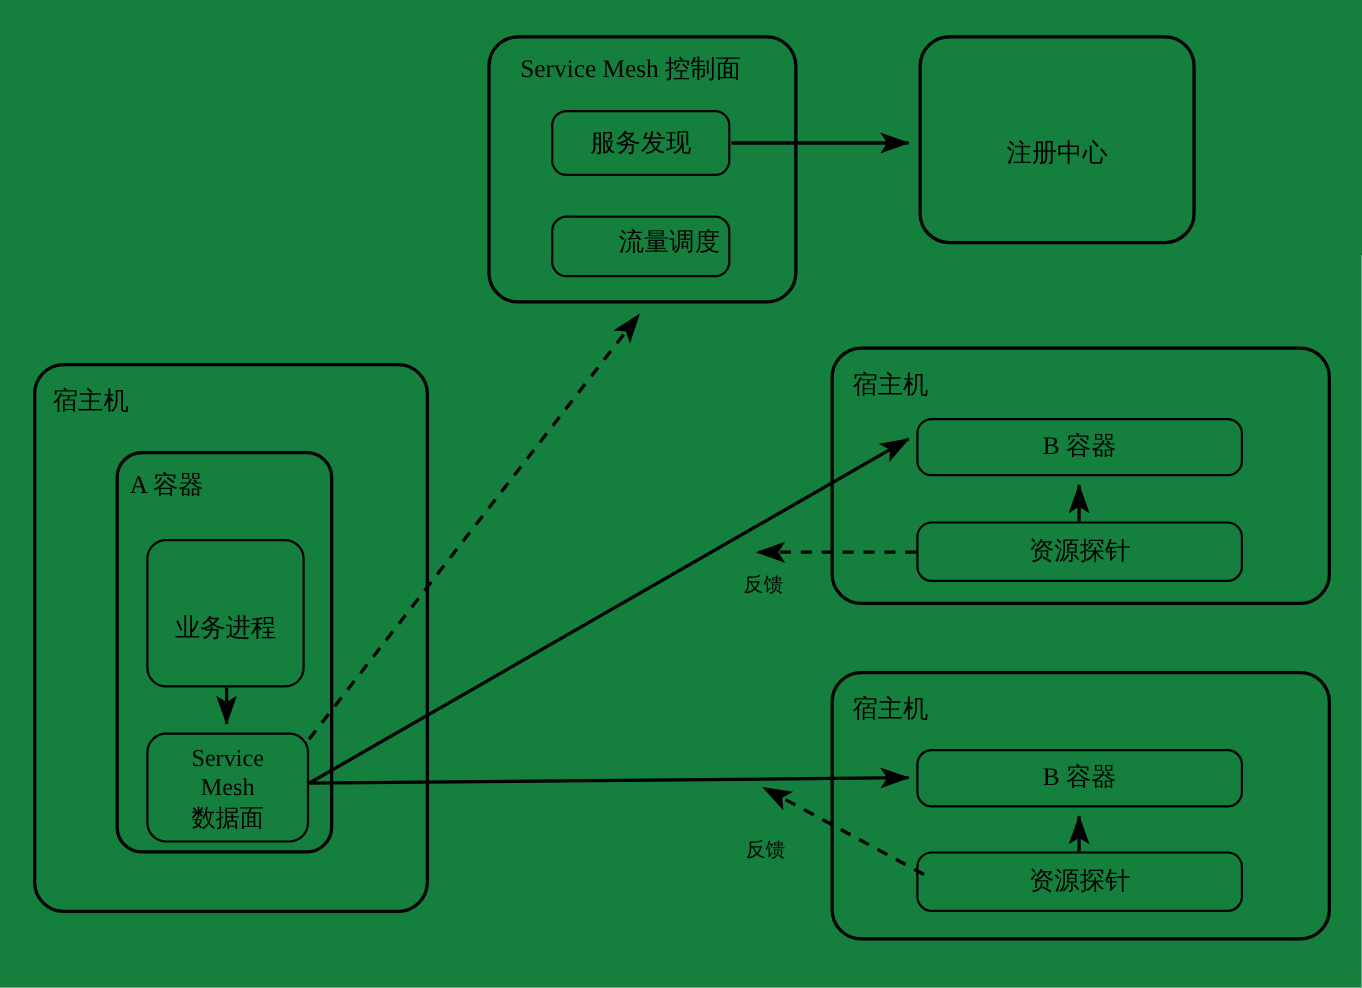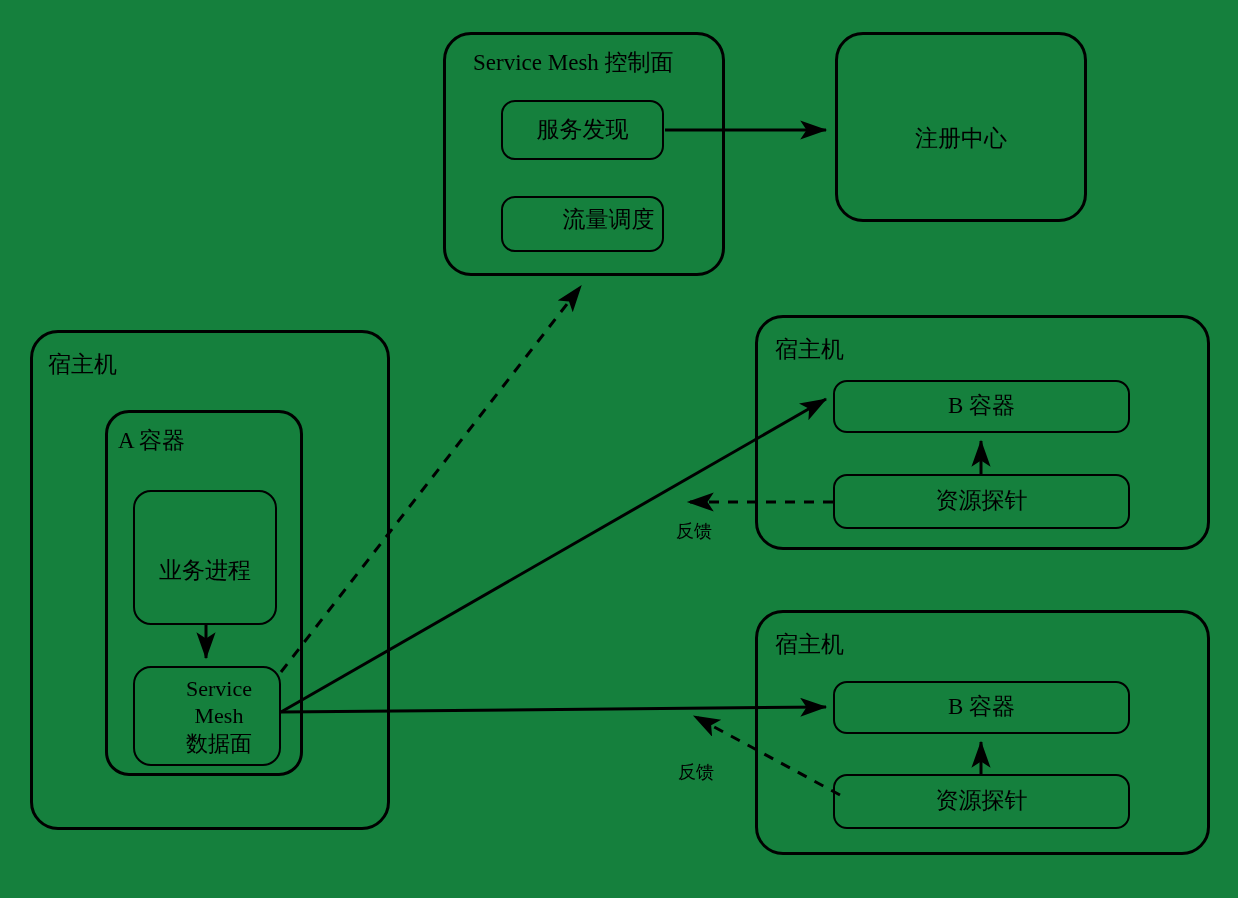--- a/index.html
+++ b/index.html
@@ -90,21 +90,21 @@
   <div class="box group" style="left:30px; top:330px; width:360px; height:500px;"></div>
   <div class="label-tl" style="left:48px; top:352px;">宿主机</div>
 
   <div class="box" style="left:105px; top:410px; width:198px; height:366px; border-radius:24px;"></div>
   <div class="label-tl" style="left:118px; top:428px;">A 容器</div>
 
   <div class="box inner" style="left:133px; top:490px; width:144px; height:135px; border-radius:18px;"></div>
   <div class="label-center" style="left:133px; top:504px; width:144px; height:135px;">业务进程</div>
 
   <div class="box inner" style="left:133px; top:666px; width:148px; height:100px; border-radius:18px;"></div>
-  <div class="label-center" style="left:133px; top:666px; width:148px; height:100px; font-size:22px;margin-left:12px;">Service
+  <div class="label-center" style="left:133px; top:666px; width:148px; height:100px; font-size:22px;">Service
 Mesh
 数据面</div>
 
   <div class="box group" style="left:755px; top:315px; width:455px; height:235px;"></div>
   <div class="label-tl" style="left:775px; top:337px;">宿主机</div>
 
   <div class="box inner" style="left:833px; top:380px; width:297px; height:53px;"></div>
   <div class="label-center" style="left:833px; top:380px; width:297px; height:53px;">B 容器</div>
 
   <div class="box inner" style="left:833px; top:474px; width:297px; height:55px;"></div>

